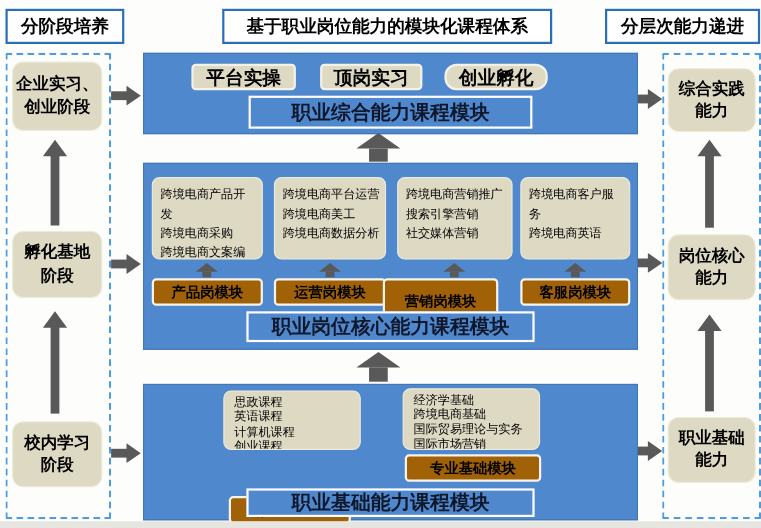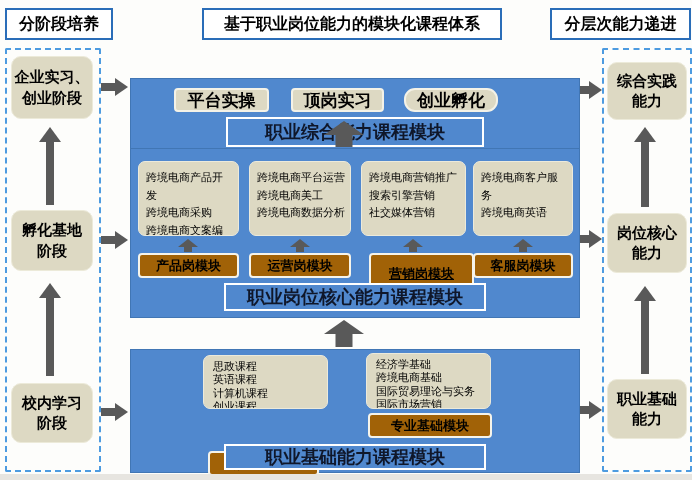--- a/index.html
+++ b/index.html
@@ -115,21 +115,21 @@
   </div>
   <div class="h-arrow" style="left:580px;top:230px;width:22px;">
     <div class="shaft" style="width:10px;"></div>
       <div class="head"></div>
   </div>
   <div class="h-arrow" style="left:580px;top:401px;width:22px;">
     <div class="shaft" style="width:10px;"></div>
       <div class="head"></div>
   </div>
 
-  <div class="panel" style="top:48px;height:74px;margin-top:30px;">
+  <div class="panel" style="top:48px;height:74px;">
     <div class="chip" style="left:43px;top:9px;width:95px;height:24px;">平台实操</div>
     <div class="chip" style="left:160px;top:9px;width:93px;height:24px;">顶岗实习</div>
     <div class="chip" style="left:273px;top:9px;width:94px;height:24px;border-radius:11px;">创业孵化</div>
     <div class="banner" style="top:38px;width:258px;height:30px;">职业综合能力课程模块</div>
   </div>
 
   <div class="big-up" style="left:324px;top:121px;">
     <div class="head"></div>
       <div class="shaft"></div>
   </div>
@@ -164,21 +164,21 @@
 
     <div class="course-box" style="left:230px;top:12px;width:105px;height:75px;">
       <div>跨境电商营销推广</div>
       <div>搜索引擎营销</div>
       <div>社交媒体营销</div>
     </div>
     <div class="small-up" style="left:272px;top:90px;">
       <div class="head"></div>
         <div class="shaft"></div>
     </div>
-    <div class="module-label" style="left:238px;top:104px;width:105px;height:42px;text-decoration:underline;">营销岗模块</div>
+    <div class="module-label" style="left:217px;top:104px;width:105px;height:42px;">营销岗模块</div>
 
     <div class="course-box" style="left:342px;top:12px;width:100px;height:75px;">
       <div>跨境电商客户服务</div>
       <div>跨境电商英语</div>
       <div></div>
     </div>
     <div class="small-up" style="left:382px;top:90px;">
       <div class="head"></div>
         <div class="shaft"></div>
     </div>

